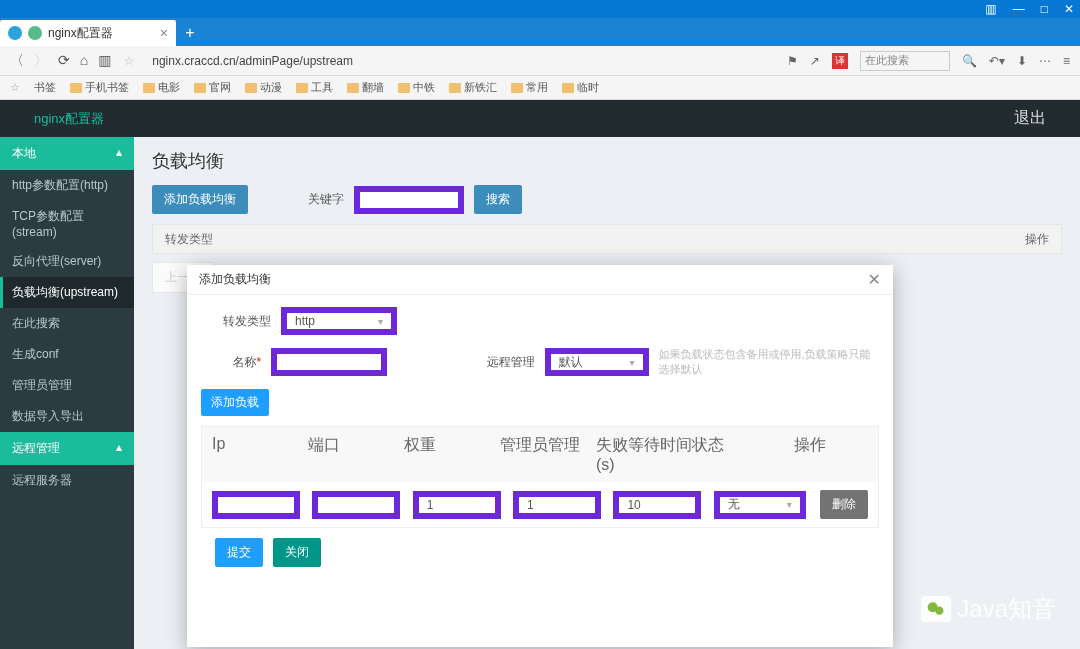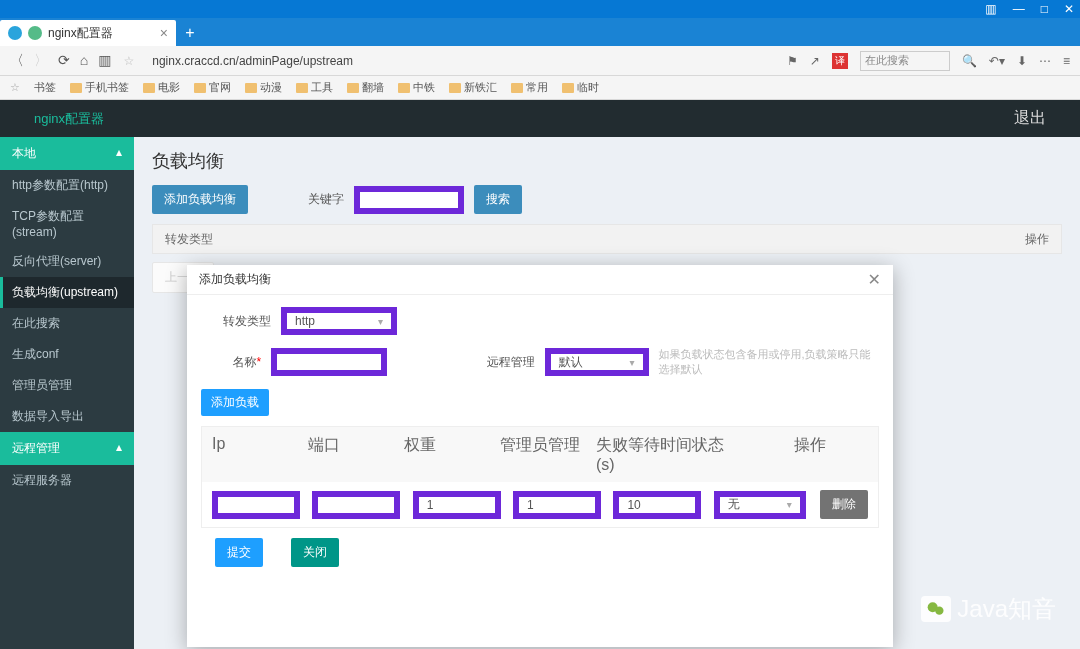--- a/index.html
+++ b/index.html
@@ -52,21 +52,21 @@
 .sel{width:116px;display:flex;align-items:center;justify-content:space-between}
 .sel .caret{color:#aaa;font-size:10px}
 .hint{color:#bbb;font-size:11px}
 .add-load{background:#1e9fff;color:#fff;border:none;padding:5px 10px;font-size:12px;border-radius:2px;margin-bottom:10px}
 .innertbl{border:1px solid #eee}
 .innertbl .hdr{background:#f8f8f8;display:flex;padding:8px 10px;font-size:16px;color:#666}
 .innertbl .row{display:flex;padding:8px 10px;gap:8px;align-items:center}
 .col-ip{width:96px}.col-port{width:96px}.col-w{width:96px}.col-mf{width:96px}.col-ft{width:96px}.col-st{width:102px}.col-op{width:50px}
 .innertbl .inp{width:88px;height:28px}
 .innertbl .sel{width:92px;height:28px}
-.modalfoot{display:flex;gap:28px;padding:10px 14px}
+.modalfoot{display:flex;gap:10px;padding:10px 14px}
 .watermark{position:absolute;right:24px;bottom:24px;color:#fff;font-size:24px;font-family:"Microsoft YaHei";display:flex;align-items:center;gap:6px;opacity:.9}
 .watermark .wx{width:30px;height:26px;border-radius:4px;background:#fff;display:inline-flex;align-items:center;justify-content:center}
 </style>
 </head>
 <body>
 
 <div class="titlebar">
   <div class="wc">
     <span>▥</span>
     <span>—</span>

